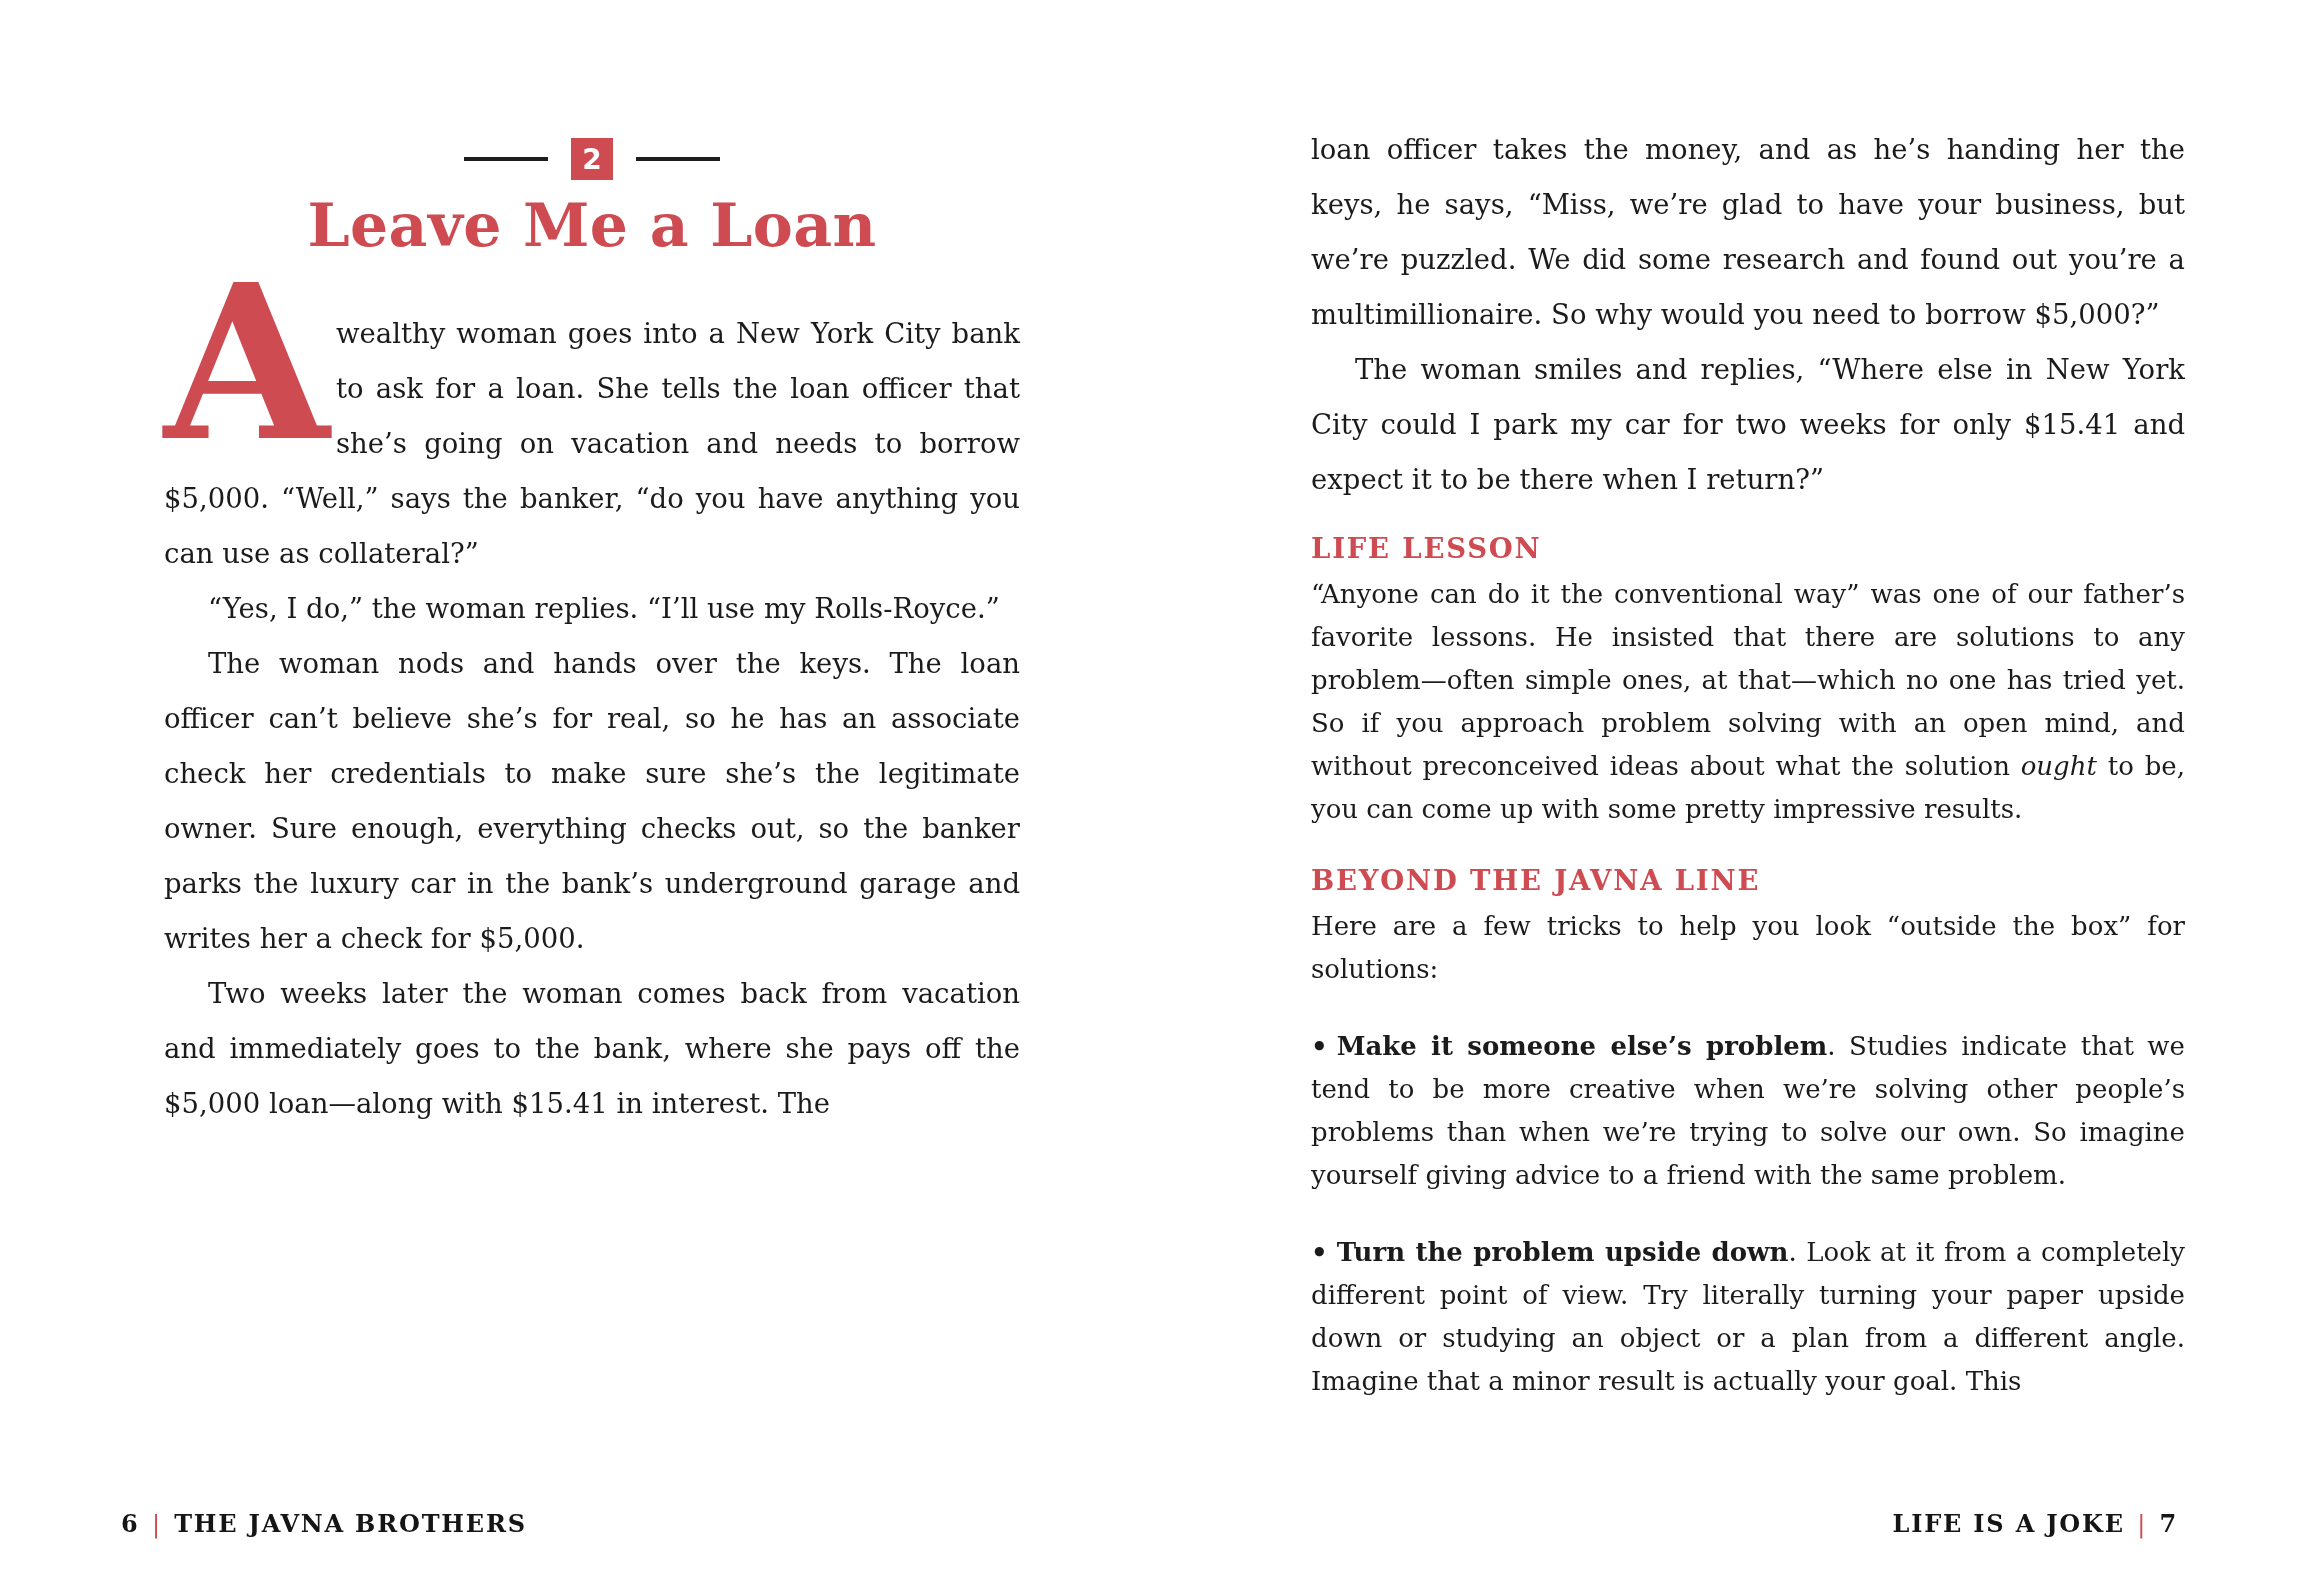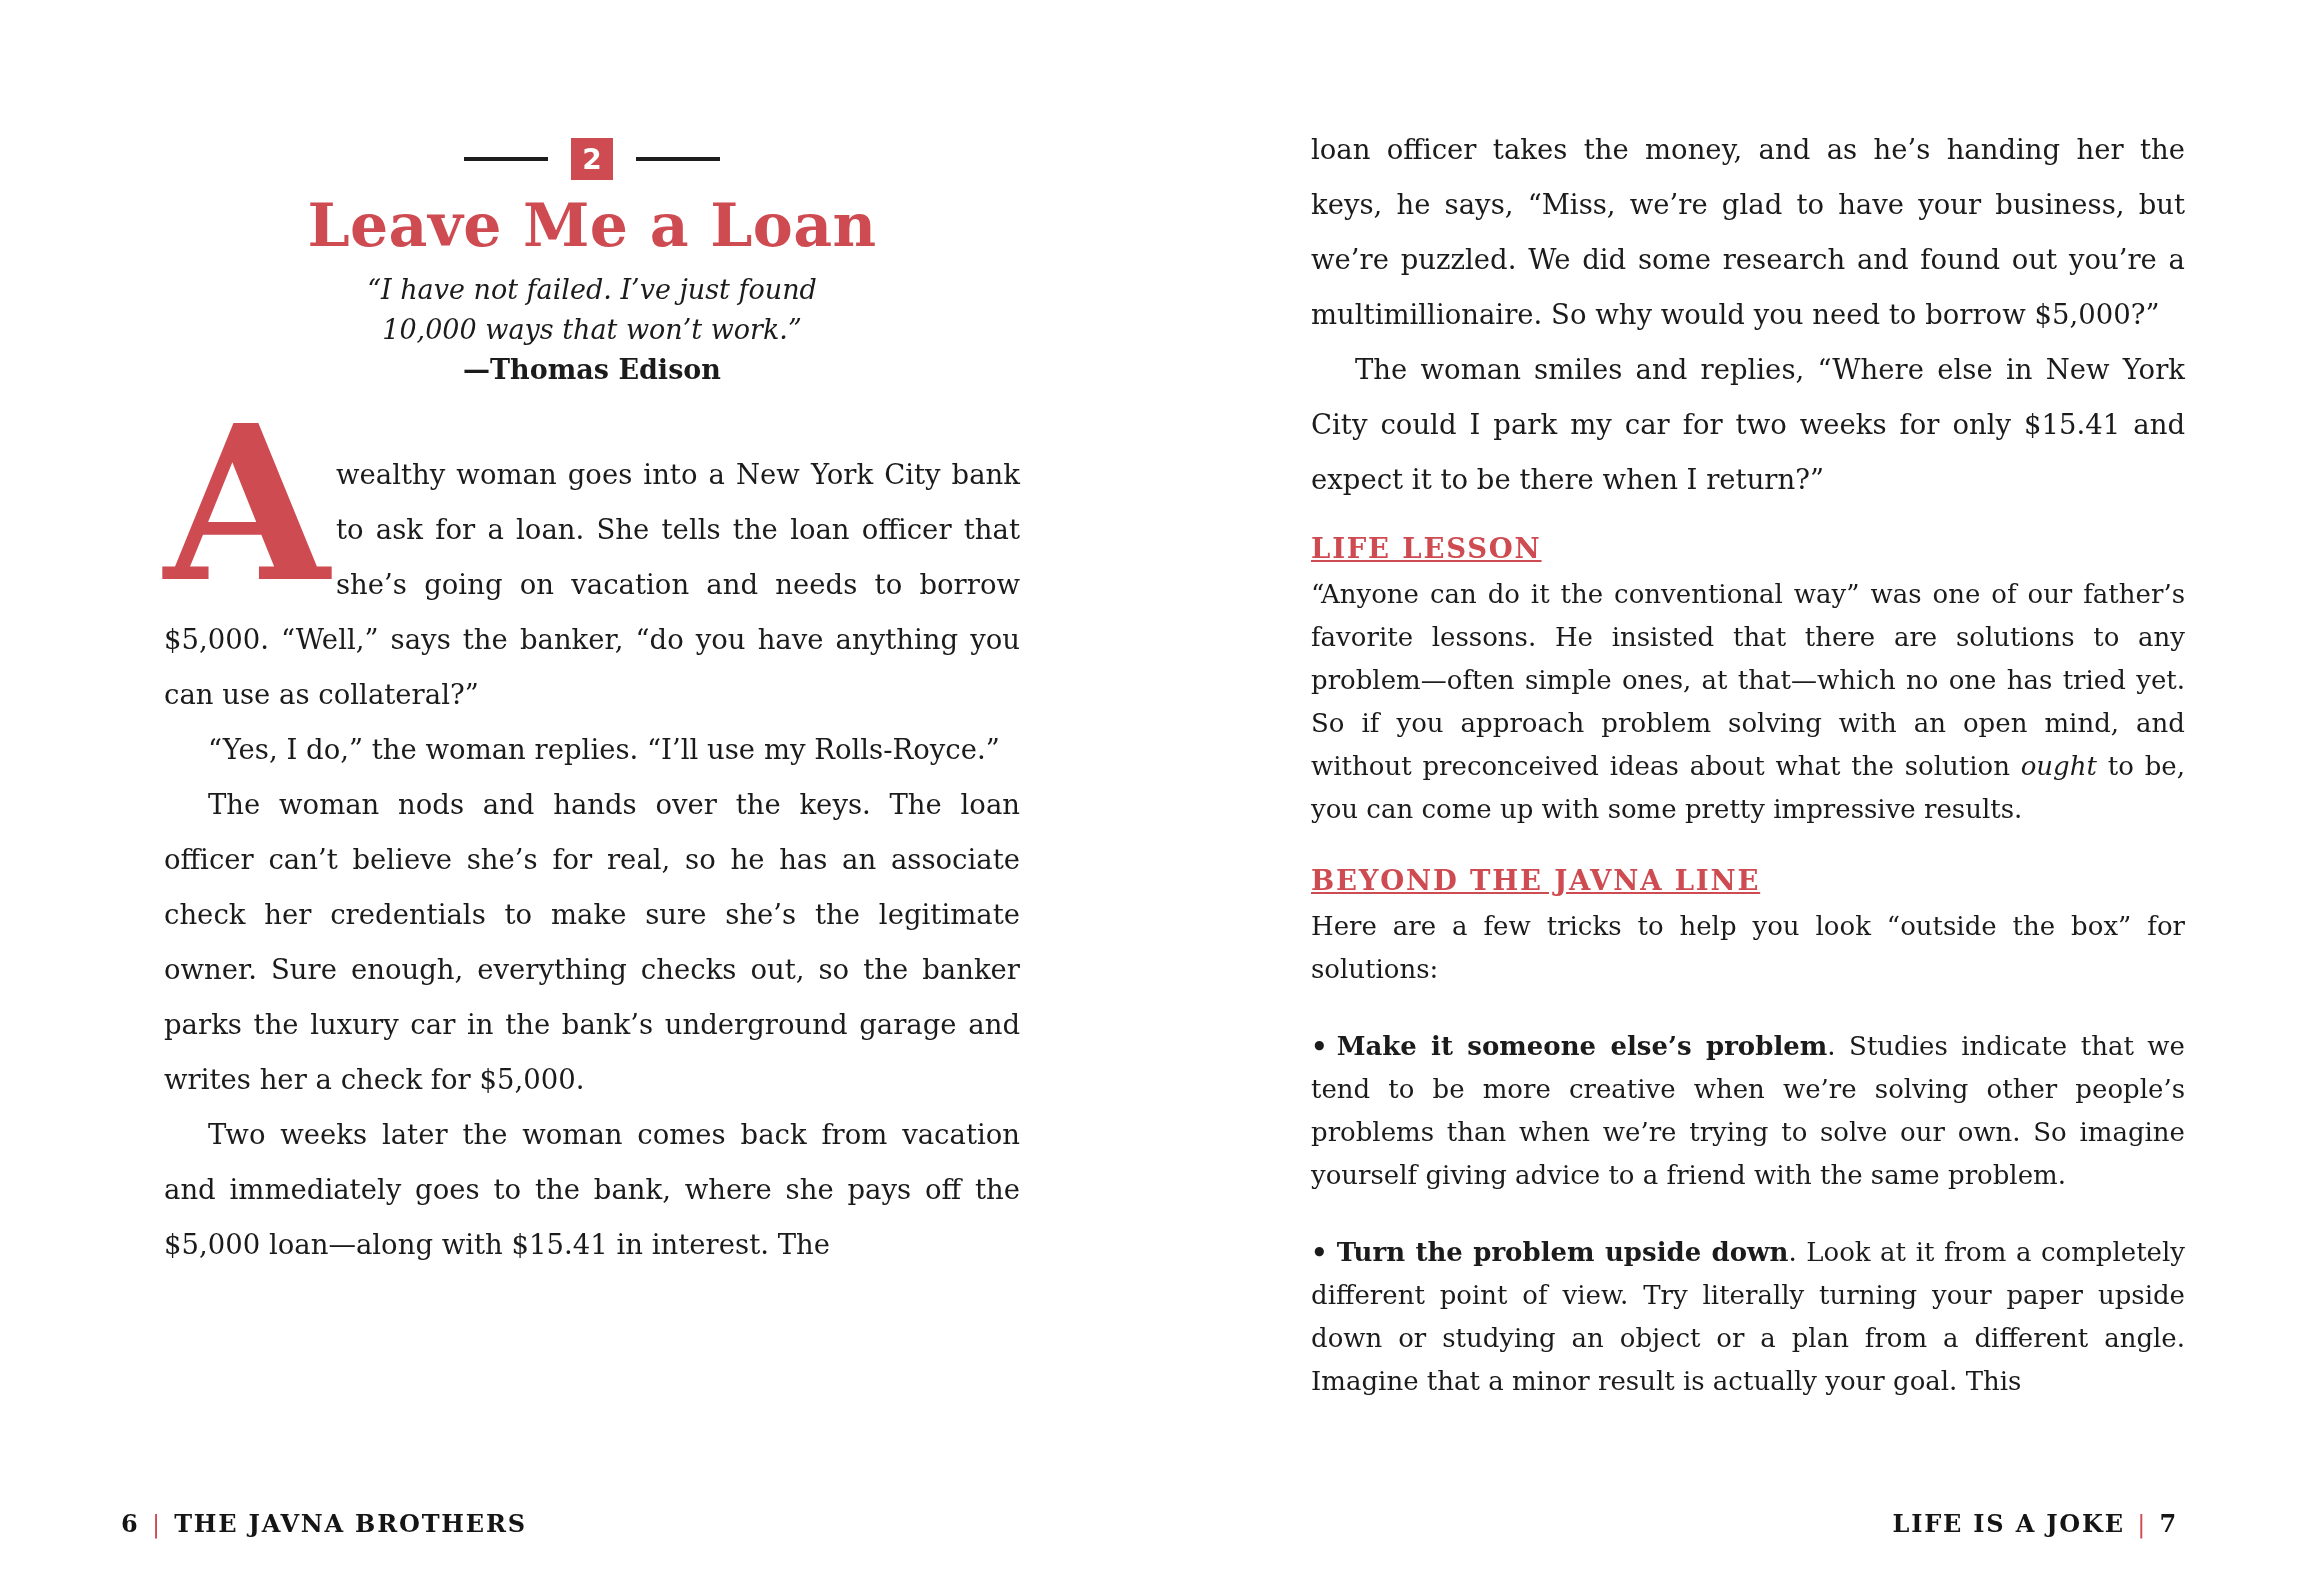--- a/index.html
+++ b/index.html
@@ -29,21 +29,21 @@
   .story p { margin:0; }
   .para.indent { text-indent:44px; }
 
   .dropcap { float:left; width:158px; height:161px; position:relative; margin-right:14px; }
   .dropcap span { position:absolute; left:0; top:-49px; font-size:213px; line-height:1;
                   font-weight:700; color:#cf4b52; }
 
   
   .story-cont { margin-top:122px; }
 
-  .section-heading { color:#cf4b52; font-size:27.5px; font-weight:700; letter-spacing:1.8px; line-height:35px;text-decoration:underline; }
+  .section-heading { color:#cf4b52; font-size:27.5px; font-weight:700; letter-spacing:1.8px; line-height:35px; }
   .heading-lesson { margin-top:24px; }
   .heading-beyond { margin-top:32px; }
 
   .lesson-para { margin-top:7px; font-size:26px; line-height:43px; text-align:justify;
                  hyphens:auto; -webkit-hyphens:auto; }
   .lesson-para i { font-style:italic;margin-top:20px; }
   .lesson-para b { font-weight:700; }
   .bullet { margin-top:34px; }
   .bullet-marker { font-weight:700; padding-right:9px; }
 
@@ -62,25 +62,20 @@
   <div class="page left-page">
 
     <div class="chapter-marker">
       <span class="marker-rule"></span>
       <span class="chapter-num">2</span>
       <span class="marker-rule"></span>
     </div>
 
     <h1 class="chapter-title">Leave Me a Loan</h1>
 
-    <div class="quote">
-      <div class="quote-line">“I have not failed. I’ve just found</div>
-      <div class="quote-line">10,000 ways that won’t work.”</div>
-      <div class="quote-attr">—Thomas Edison</div>
-    </div>
 
     <div class="story">
       <p class="para first">
         <span class="dropcap">
             <span>A</span>
           </span><span>wealthy woman goes into a New York City bank to ask for a loan. She tells the loan officer that she’s going on vacation and needs to borrow $5,000. “Well,” says the banker, “do you have anything you can use as collateral?”</span>
       </p>
       <p class="para indent">“Yes, I do,” the woman replies. “I’ll use my Rolls-Royce.”</p>
       <p class="para indent">The woman nods and hands over the keys. The loan officer can’t believe she’s for real, so he has an associate check her credentials to make sure she’s the legitimate owner. Sure enough, everything checks out, so the banker parks the luxury car in the bank’s underground garage and writes her a check for $5,000.</p>
       <p class="para indent">Two weeks later the woman comes back from vacation and immediately goes to the bank, where she pays off the $5,000 loan—along with $15.41 in interest. The</p>

